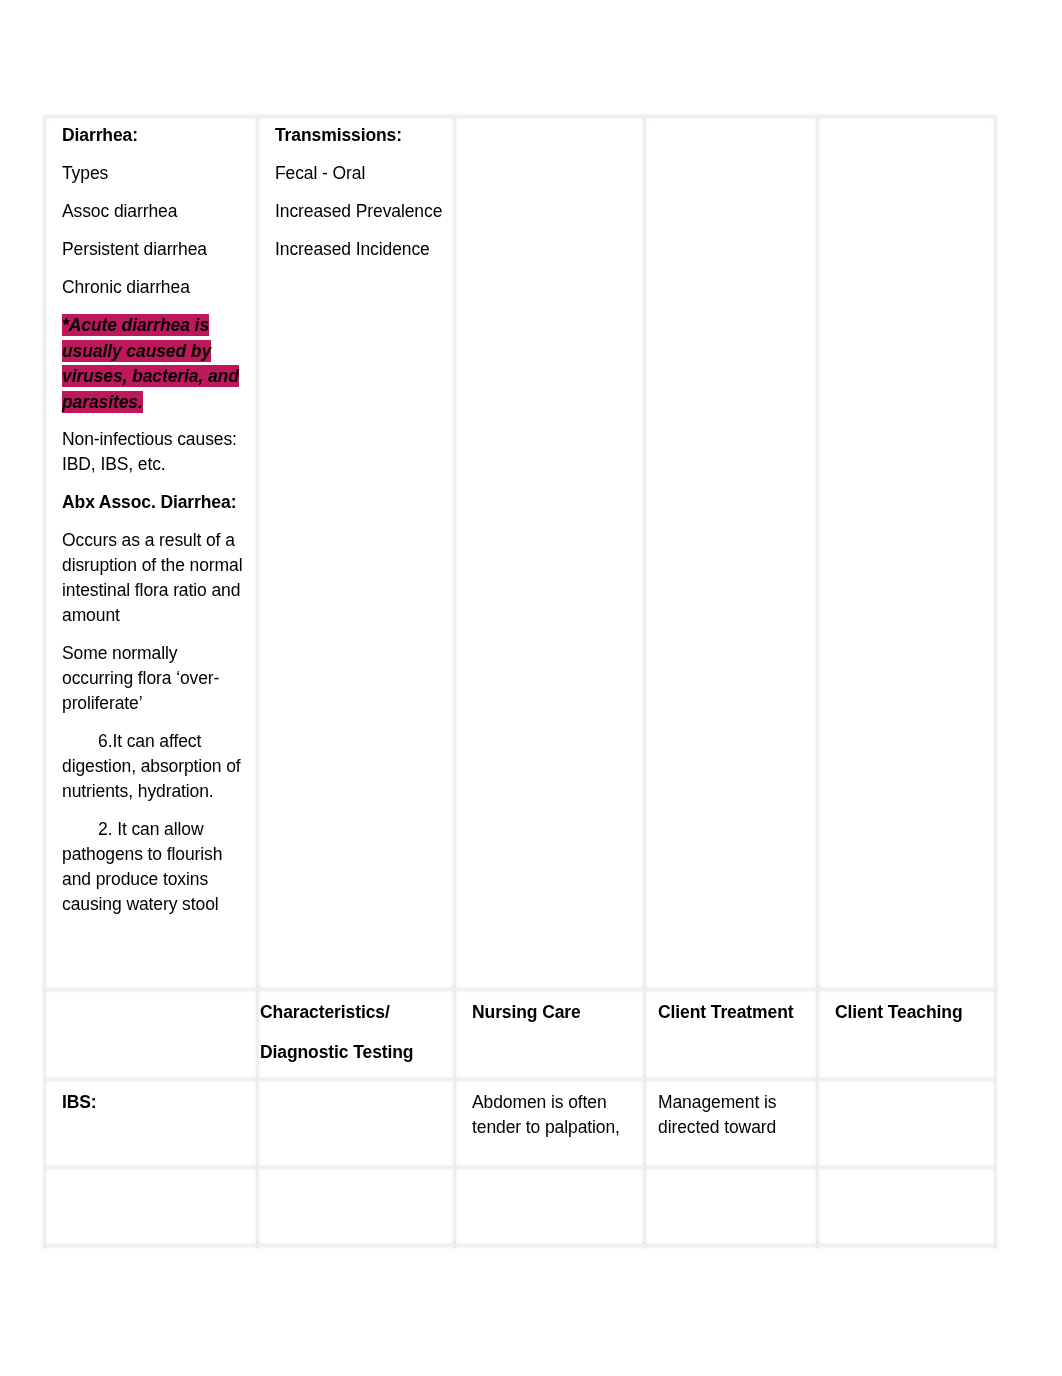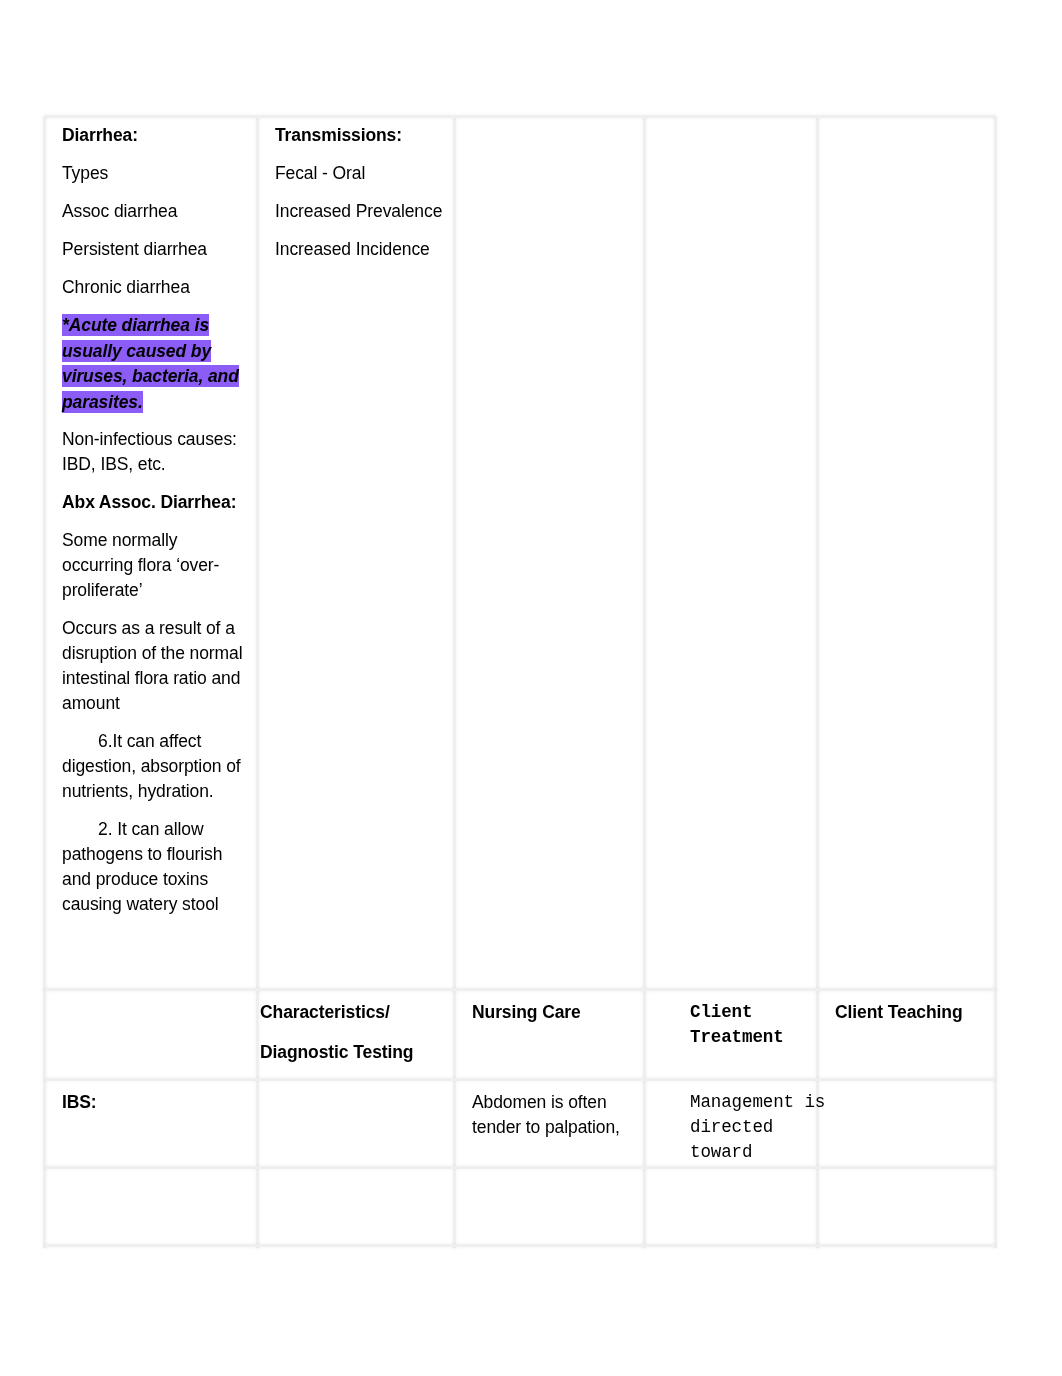--- a/index.html
+++ b/index.html
@@ -93,21 +93,21 @@
 
   .hl {
     font-size: 17.5px;
     line-height: 25.5px;
     font-weight: bold;
     font-style: italic;
     margin: 0 0 12px 0;
     letter-spacing: -0.1px;
   }
   .hl span.mark {
-    background: #8b5cf6;
+    background: #be185d;
     box-decoration-break: clone;
     -webkit-box-decoration-break: clone;
     padding: 1px 0;
   }
 
   .p.indent { text-indent: 36px; }
 
   
   .bottom-section {
     position: absolute;
@@ -127,21 +127,21 @@
   .bcell {
     position: absolute;
     top: 0;
     bottom: 0;
     box-sizing: border-box;
     padding: 10px 10px 0 17px;
   }
   .bc-1 { left: 0px;   width: 213px; }
   .bc-2 { left: 198px; width: 197px; }
   .bc-3 { left: 410px; width: 190px; }
-  .bc-4 { left: 628px; width: 173px; font-family: Liberation Mono, monospace; }
+  .bc-4 { left: 596px; width: 173px; }
   .bc-5 { left: 773px; width: 177px; }
 
   .th {
     font-size: 17.5px;
     line-height: 25px;
     font-weight: bold;
     margin: 0 0 15px 0;
     letter-spacing: -0.1px;
   }
   .td {
@@ -170,22 +170,22 @@
 
       <div class="col col-1">
         <p class="hdg first">Diarrhea:</p>
         <p class="p">Types</p>
         <p class="p">Assoc diarrhea</p>
         <p class="p">Persistent diarrhea</p>
         <p class="p">Chronic diarrhea</p>
         <p class="hl"><span class="mark">*Acute diarrhea is usually caused by viruses, bacteria, and parasites.</span></p>
         <p class="p">Non-infectious causes: IBD, IBS, etc.</p>
         <p class="hdg">Abx Assoc. Diarrhea:</p>
+        <p class="p">Occurs as a result of a disruption of the normal intestinal flora ratio and amount</p>
         <p class="p">Some normally occurring flora ‘over-proliferate’</p>
-        <p class="p">Occurs as a result of a disruption of the normal intestinal flora ratio and amount</p>
         <p class="p indent">6.It can affect digestion, absorption of nutrients, hydration.</p>
         <p class="p indent">2. It can allow pathogens to flourish and produce toxins causing watery stool</p>
       </div>
 
       <div class="col col-2">
         <p class="hdg first">Transmissions:</p>
         <p class="p">Fecal - Oral</p>
         <p class="p">Increased Prevalence</p>
         <p class="p">Increased Incidence</p>
       </div>

